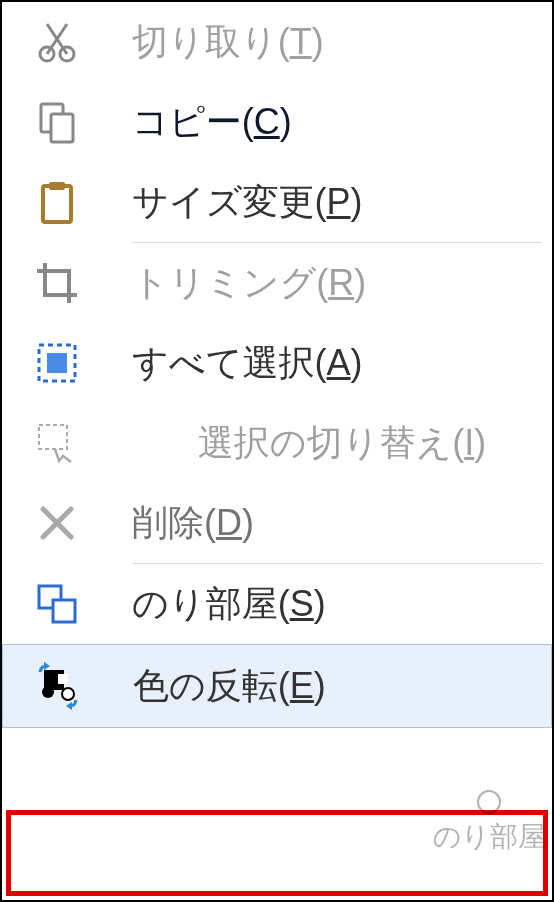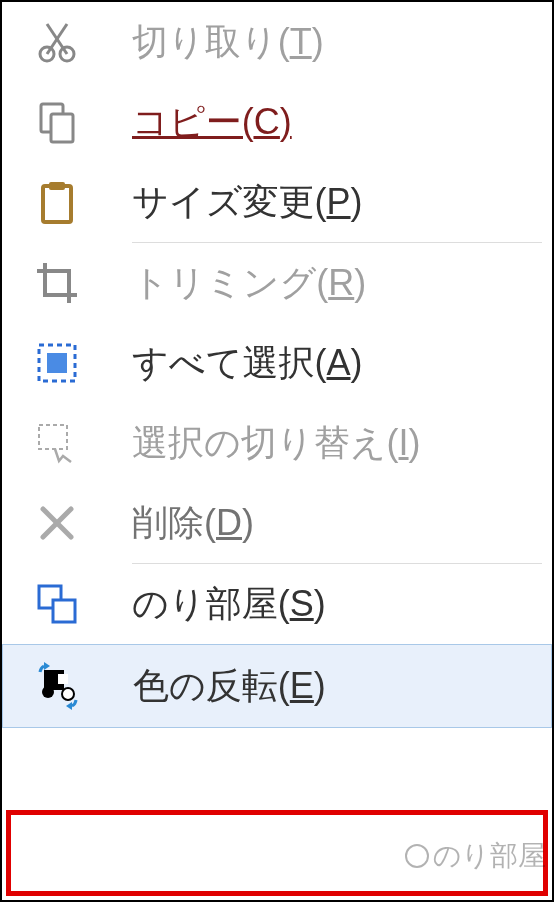--- a/index.html
+++ b/index.html
@@ -65,27 +65,28 @@
     left: 4px;
     right: 4px;
     bottom: 4px;
     height: 86px;
     border: 5px solid #e00000;
     pointer-events: none;
   }
   .watermark {
     position: absolute;
     right: 6px;
-    bottom: 25px;
+    bottom: 44px;
     font-size: 28px;
     color: rgba(0,0,0,0.3);
     pointer-events: none;
     display: flex;
     align-items: center;
     gap: 4px;
+    flex-direction: column;
   }
   .underline { text-decoration: underline; }
   svg { display: block; }
 </style>
 </head>
 <body>
 
 <div class="menu">
 
   <div style="width:100%; display:flex; flex-direction:column;">
@@ -104,21 +105,21 @@
       </div>
     </div>
 
     <div class="row">
       <div class="icon-cell">
         <svg width="48" height="48" viewBox="0 0 48 48">
           <rect x="8" y="6" width="22" height="28" rx="2" fill="#fff" stroke="#888" stroke-width="3"></rect>
           <rect x="18" y="16" width="22" height="28" rx="2" fill="#fff" stroke="#888" stroke-width="3"></rect>
         </svg>
       </div>
-      <div class="text-cell" style="color:#7f1d1d;text-decoration:underline;">
+      <div class="text-cell" style="color:#0f172a;">
         <span><span>コピー(</span><span class="underline">C</span><span>)</span></span>
       </div>
     </div>
 
     <div class="row">
       <div class="icon-cell">
         <svg width="48" height="48" viewBox="0 0 48 48">
           <rect x="10" y="8" width="28" height="36" rx="2" fill="#fff" stroke="#a67c2e" stroke-width="4"></rect>
           <rect x="16" y="4" width="16" height="8" rx="2" fill="#a67c2e"></rect>
         </svg>
@@ -154,21 +155,21 @@
       </div>
     </div>
 
     <div class="row">
       <div class="icon-cell">
         <svg width="48" height="48" viewBox="0 0 48 48">
           <rect x="6" y="6" width="28" height="24" fill="none" stroke="#aaa" stroke-width="2" stroke-dasharray="4,3"></rect>
           <path d="M22 30 l4 12 l4 -5 l8 6" fill="none" stroke="#aaa" stroke-width="2.5"></path>
         </svg>
       </div>
-      <div class="text-cell" style="color:#a0a0a0;">
+      <div class="text-cell" style="color:#a0a0a0;justify-content:center;">
         <span><span>選択の切り替え(</span><span class="underline">I</span><span>)</span></span>
       </div>
     </div>
 
     <div class="row">
       <div class="icon-cell">
         <svg width="48" height="48" viewBox="0 0 48 48">
           <line x1="10" y1="10" x2="38" y2="38" stroke="#aaa" stroke-width="5" stroke-linecap="round"></line>
           <line x1="38" y1="10" x2="10" y2="38" stroke="#aaa" stroke-width="5" stroke-linecap="round"></line>
         </svg>

